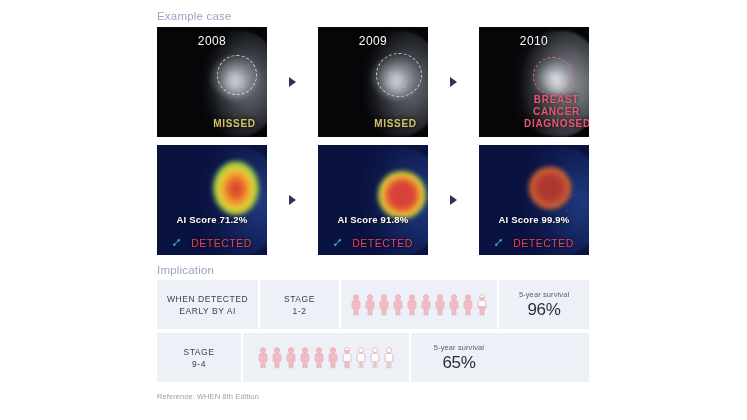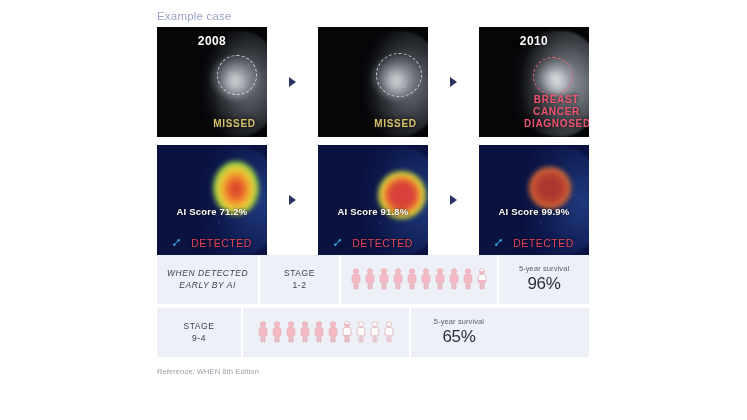--- a/index.html
+++ b/index.html
@@ -101,21 +101,21 @@
       radial-gradient(1px 1px at 78px 88px, rgba(255,255,255,.20), transparent);
   }
   .panel-year {
     position: absolute;
     top: 7px;
     left: 0;
     right: 0;
     text-align: center;
     color: #ffffff;
     font-size: 12px;
-    font-weight: 700;
+    font-weight: 400;
     letter-spacing: .4px;
     text-shadow: 0 0 3px rgba(0,0,0,.9);
   }
   .panel-status {
     position: absolute;
     bottom: 7px;
     left: 0;
     right: 0;
     text-align: center;
     font-size: 10px;
@@ -187,21 +187,21 @@
       radial-gradient(ellipse at 50% 50%, #d8413a 0%, #d8413a 34%, #ea7a2e 48%, #ead63a 62%, #7cc23d 74%, #36a0c6 86%, rgba(24,56,140,.40) 96%, rgba(18,40,110,0) 100%);
   }
   .blob-3 {
     width: 42px; height: 42px;
     left: 50px; top: 22px;
     background:
       radial-gradient(ellipse at 50% 50%, #a8352f 0%, #b13a30 40%, #cf5a32 60%, #e08a35 74%, #8bb05a 84%, rgba(40,90,170,.40) 95%, rgba(18,40,110,0) 100%);
   }
   .ai-score {
     position: absolute;
-    bottom: 38px;
+    bottom: 30px;
     left: 0; right: 0;
     text-align: center;
     color: #ffffff;
     font-size: 9.5px;
     font-weight: 700;
     letter-spacing: .2px;
     text-shadow: 0 0 3px rgba(0,0,0,.9);
   }
   .detected-row {
     position: absolute;
@@ -244,21 +244,20 @@
     box-sizing: border-box;
   }
   .c-label {
     width: 110px;
     border-right: 2px solid #ffffff;
     color: #3c3f46;
     font-size: 8.5px;
     letter-spacing: .55px;
     line-height: 12px;
     text-align: center;
-    font-style: italic;
   }
   .c-stage {
     width: 86px;
     border-right: 2px solid #ffffff;
     color: #3c3f46;
     font-size: 8.5px;
     letter-spacing: .55px;
     line-height: 12px;
     text-align: center;
   }
@@ -313,20 +312,21 @@
 
     <div class="arrow-cell">
       <span class="arrow"></span>
     </div>
 
     <div class="panel mammo">
       <div class="tissue"></div>
       <div class="tissue2"></div>
       <div class="speckle"></div>
       <div class="marker-circle" style="left:58px;top:26px;width:44px;height:42px;"></div>
+      <div class="panel-year">2009</div>
       <div class="panel-status status-missed">MISSED</div>
     </div>
 
     <div class="arrow-cell">
       <span class="arrow"></span>
     </div>
 
     <div class="panel mammo mammo3">
       <div class="tissue"></div>
       <div class="tissue2"></div>
@@ -389,20 +389,21 @@
         <svg class="detect-icon" viewBox="0 0 12 12">
           <circle cx="3" cy="9" r="1.6" fill="#3aa6e0"></circle>
           <circle cx="9" cy="3" r="1.6" fill="#3aa6e0"></circle>
           <line x1="3" y1="9" x2="9" y2="3" stroke="#3aa6e0" stroke-width="1.4"></line>
         </svg>
         <span class="detected-label">DETECTED</span>
       </div>
     </div>
   </div>
 
+  <div class="section-title" id="implication-title">Implication</div>
 
   <div class="table">
 
     <div class="trow">
       <div class="cell c-label">
         <span>WHEN DETECTED</span>
         <span>EARLY BY AI</span>
       </div>
       <div class="cell c-stage">
         <span>STAGE</span>

